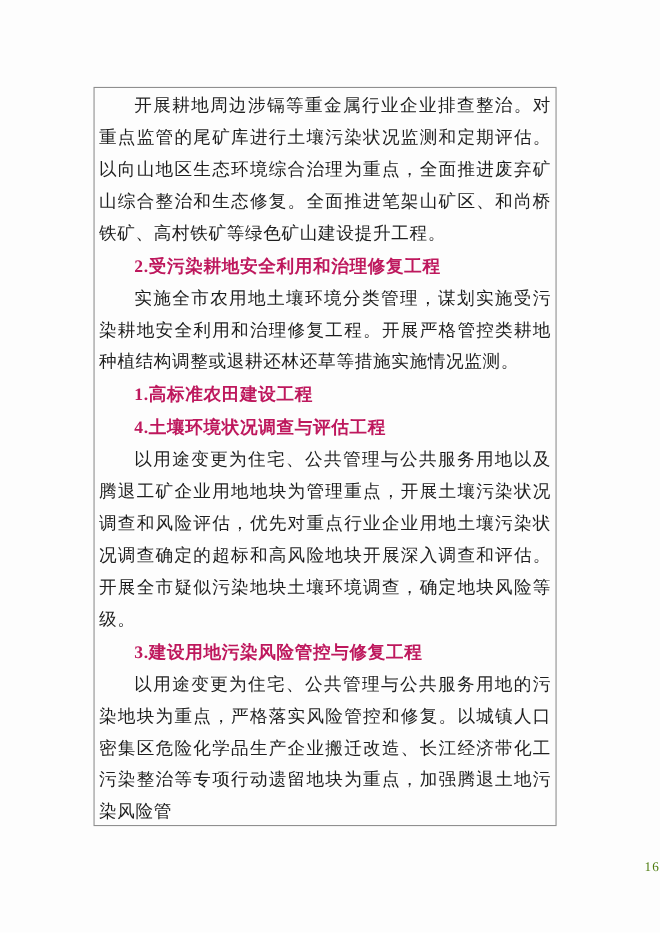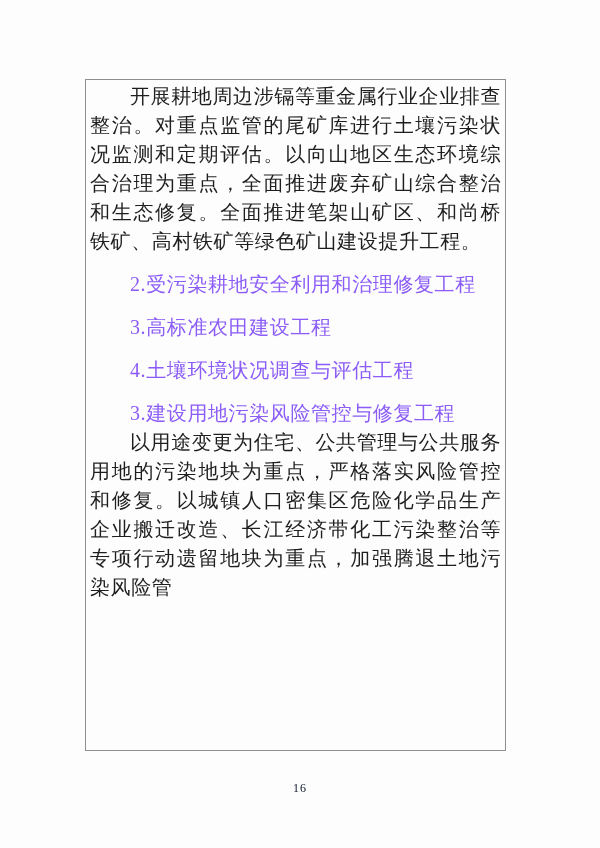--- a/index.html
+++ b/index.html
@@ -22,52 +22,54 @@
     width: 421px;
     height: 672px;
     border: 1px solid #8f8f8f;
     box-sizing: border-box;
     padding: 2px 4px 0 4px;
     overflow: hidden;
     background: #fdfdfd;
   }
   .content-box p {
     margin: 0;
-    font-size: 20px;
+    font-size: 16px;
     line-height: 29px;
     color: #1e1e1e;
     text-align: justify;
     text-justify: inter-ideograph;
     text-align-last: left;
     text-indent: 2em;
     letter-spacing: 0.6px;
     word-break: break-all;
   }
   .content-box p.heading {
-    font-weight: normal;
-    color: #8b5cf6;
-    margin-top: 14px;
+    font-weight: bold;
+    color: #be185d;
+    margin-top: 1px;
   }
   .page-number {
     position: absolute;
     top: 781px;
     left: 0;
     width: 100%;
-    text-align: center;
+    text-align: right;
     font-size: 12px;
     letter-spacing: 1px;
-    color: #0f172a;
+    color: #4d7c0f;
   }
 </style>
 </head>
 <body>
 
 <div class="page">
   <div class="content-box">
     <p class="body">开展耕地周边涉镉等重金属行业企业排查整治。对重点监管的尾矿库进行土壤污染状况监测和定期评估。以向山地区生态环境综合治理为重点，全面推进废弃矿山综合整治和生态修复。全面推进笔架山矿区、和尚桥铁矿、高村铁矿等绿色矿山建设提升工程。</p>
     <p class="heading">2.受污染耕地安全利用和治理修复工程</p>
-    <p class="heading">3.高标准农田建设工程</p>
+    <p class="body">实施全市农用地土壤环境分类管理，谋划实施受污染耕地安全利用和治理修复工程。开展严格管控类耕地种植结构调整或退耕还林还草等措施实施情况监测。</p>
+    <p class="heading">1.高标准农田建设工程</p>
     <p class="heading">4.土壤环境状况调查与评估工程</p>
+    <p class="body">以用途变更为住宅、公共管理与公共服务用地以及腾退工矿企业用地地块为管理重点，开展土壤污染状况调查和风险评估，优先对重点行业企业用地土壤污染状况调查确定的超标和高风险地块开展深入调查和评估。开展全市疑似污染地块土壤环境调查，确定地块风险等级。</p>
     <p class="heading">3.建设用地污染风险管控与修复工程</p>
     <p class="body">以用途变更为住宅、公共管理与公共服务用地的污染地块为重点，严格落实风险管控和修复。以城镇人口密集区危险化学品生产企业搬迁改造、长江经济带化工污染整治等专项行动遗留地块为重点，加强腾退土地污染风险管</p>
   </div>
   <div class="page-number">16</div>
 </div>
 
 </body></html>

